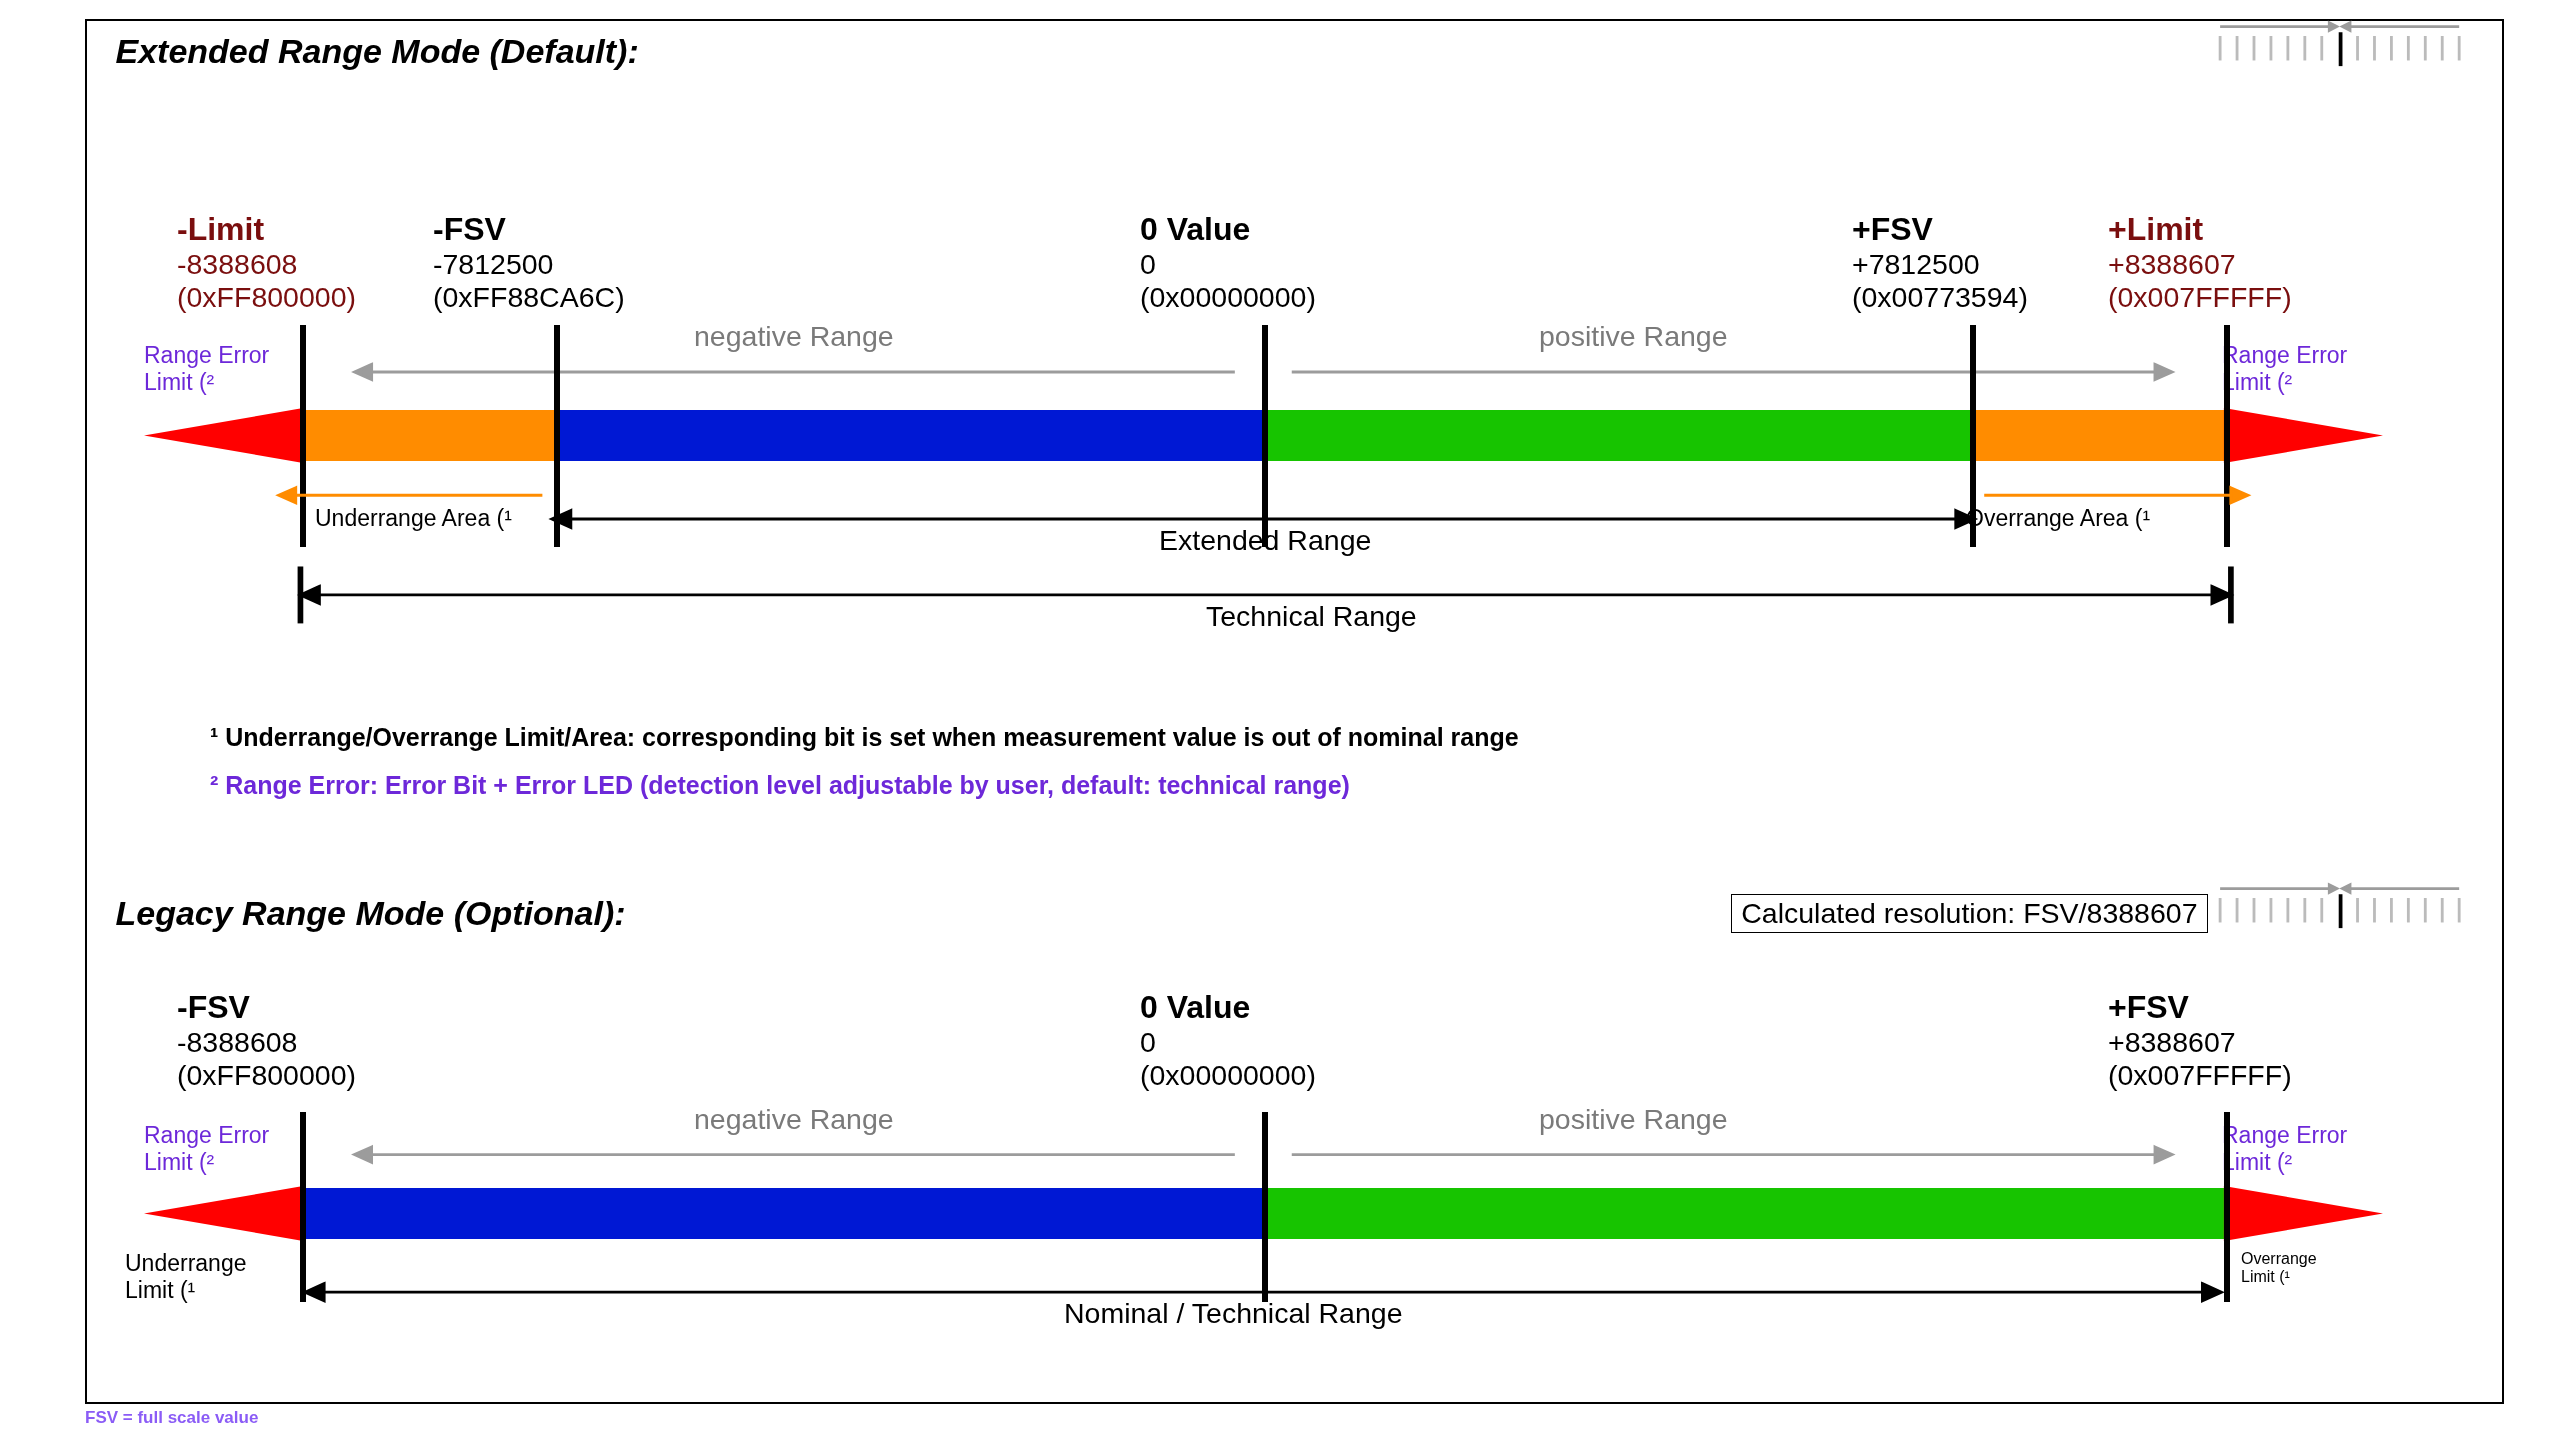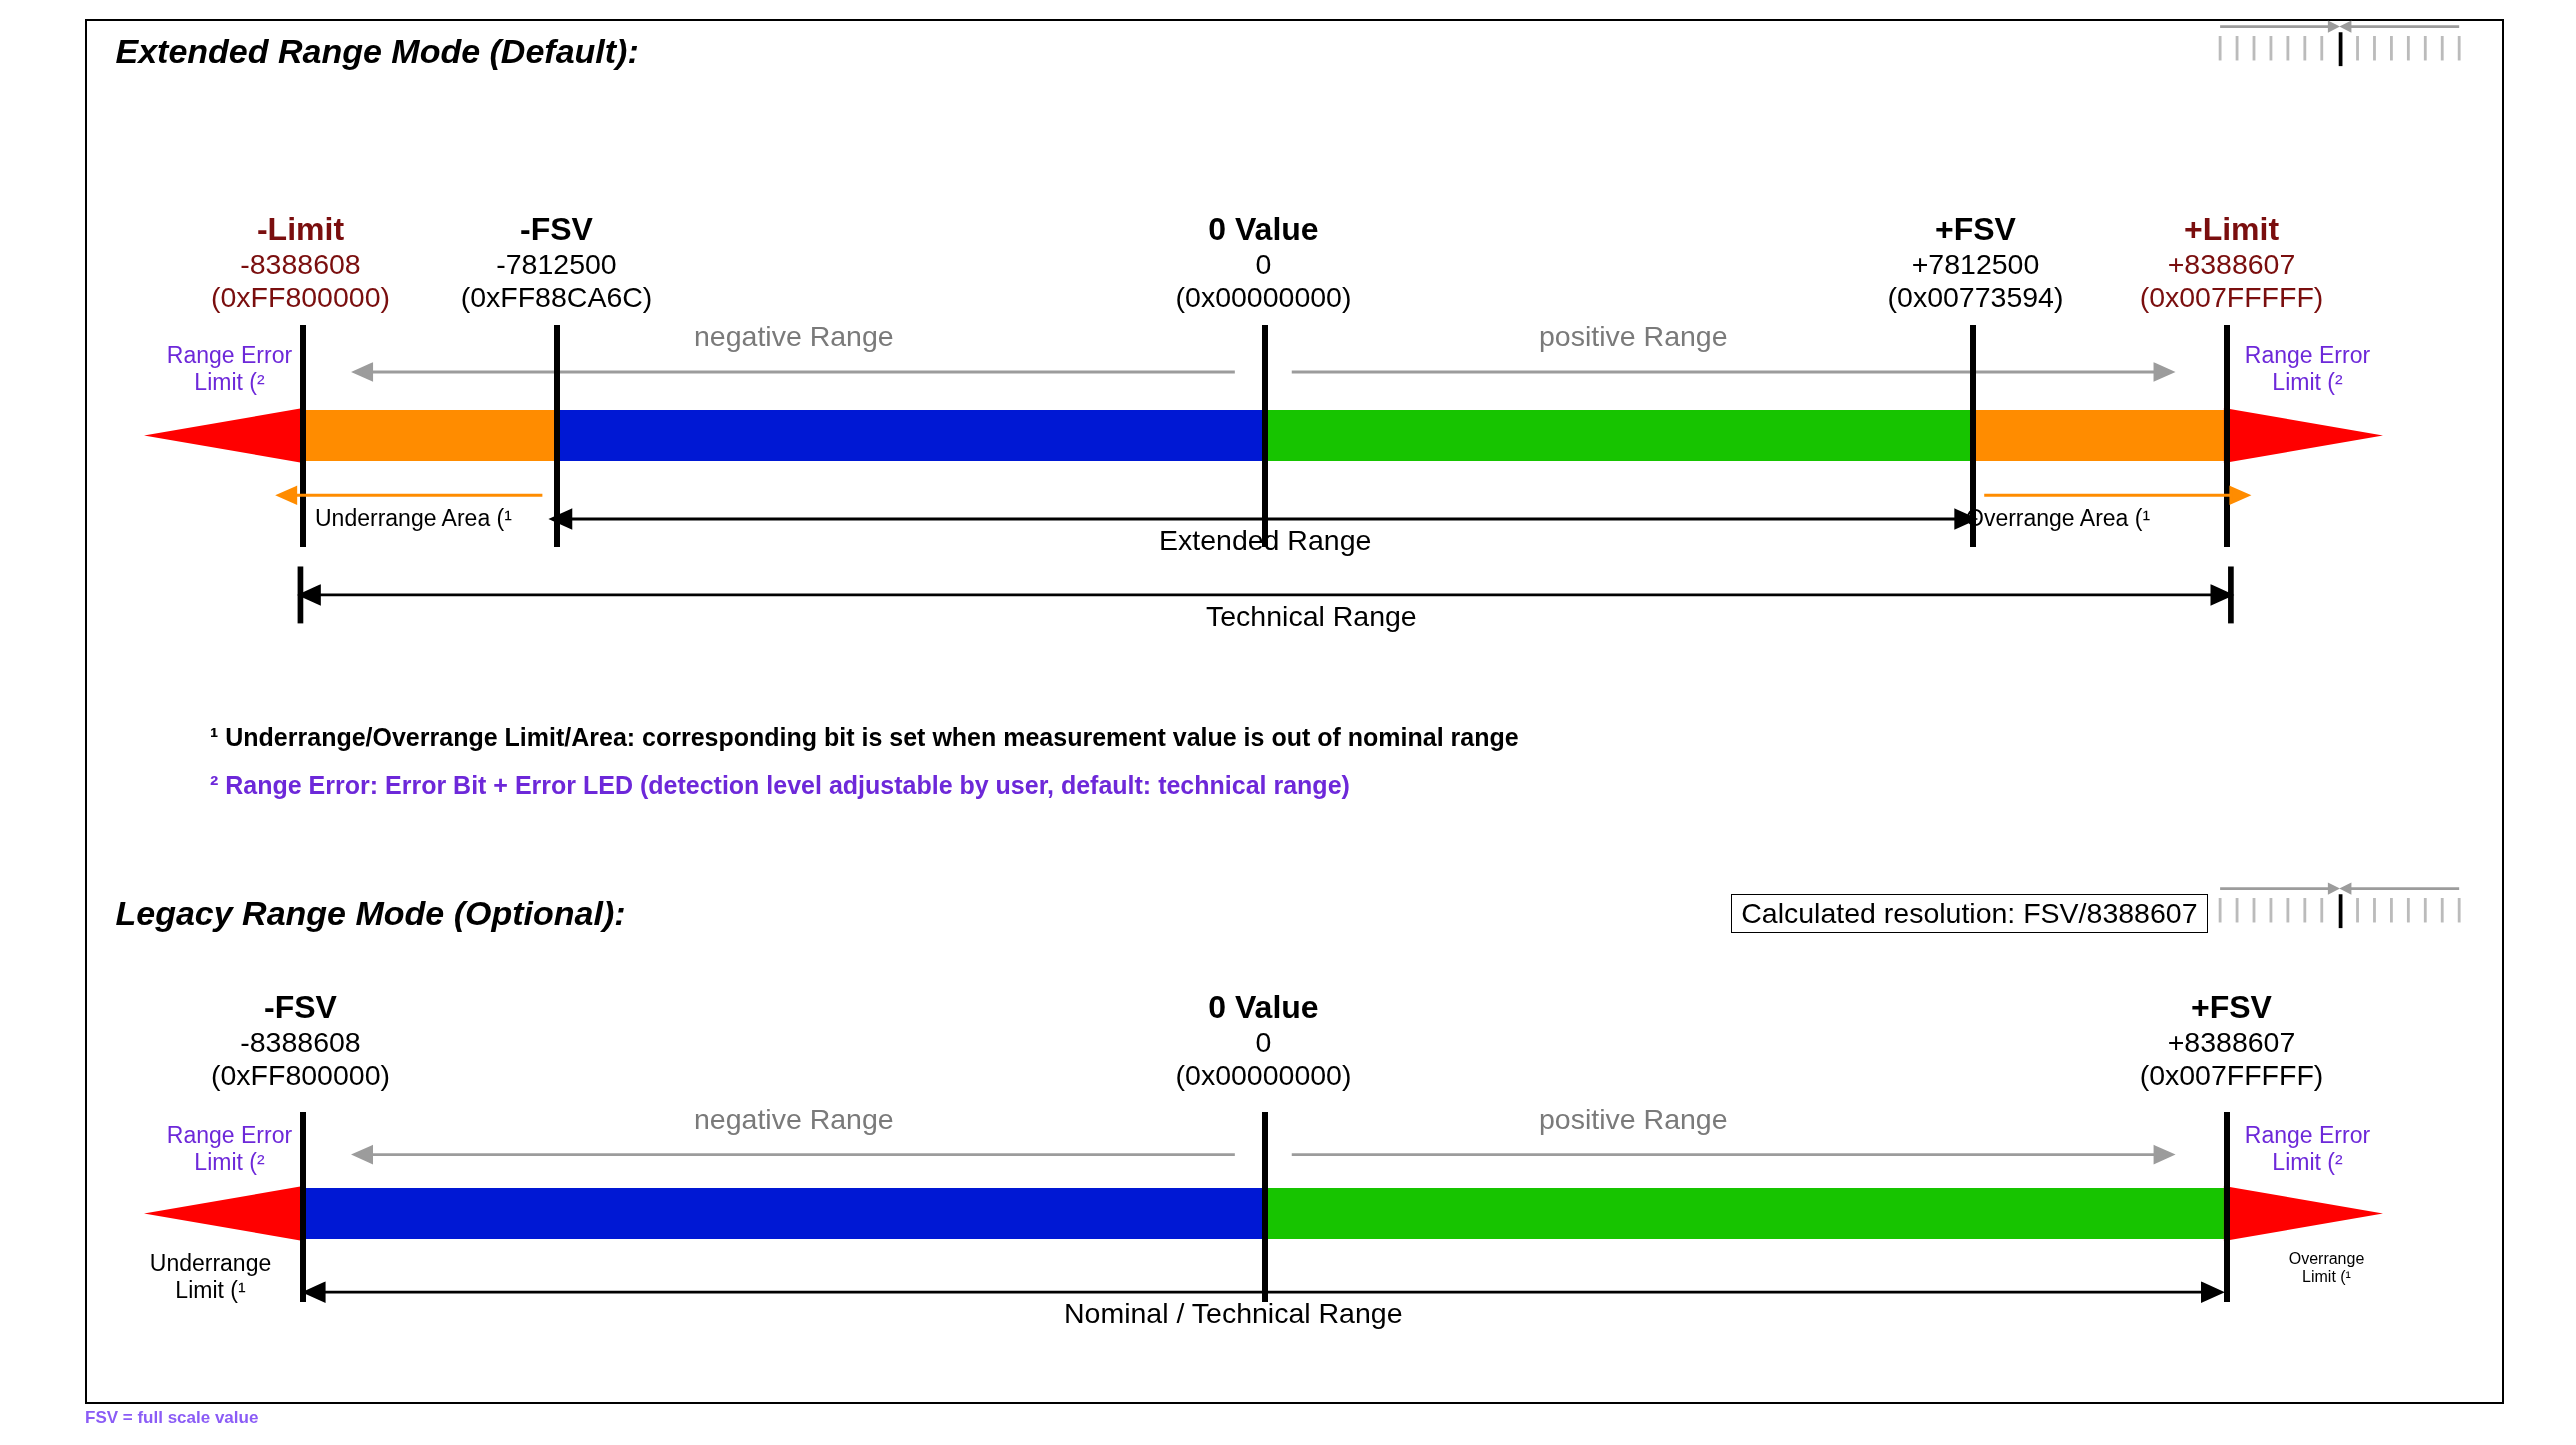--- a/index.html
+++ b/index.html
@@ -1,21 +1,21 @@
 <!DOCTYPE html>
 <html style="font-size:15px"><head>
 <meta charset="utf-8">
 <style>
   html,body{margin:0;padding:0;background:#fff;font-family:Verdana,Tahoma,Arial,sans-serif;color:#000}
   .page{width:2419px;height:1446px;position:relative}
   .frame{position:absolute;left:85px;top:19px;width:2419px;height:1385px;border:2.8px solid #000;box-sizing:border-box}
   .title{position:absolute;font-style:italic;font-weight:bold;font-size:34px}
   .resbox{position:absolute;border:1.9px solid #000;font-size:28.5px;padding:1.9px 9.5px}
   .ticks{position:absolute;height:28.5px}
-  .col{position:absolute;text-align:center}
+  .col{position:absolute;}
   .lbl-bold{font-weight:bold;font-size:32px}
   .lbl{font-size:28.5px}
   .dark{color:#7a0e0e}
   .red{color:#6d28d9}
   .orange{color:#000000}
   .gray{color:#7a7a7a}
   .bar{position:absolute;height:51px}
   .bar .seg{position:absolute;top:0;height:51px}
   .tick{position:absolute;width:5.7px;background:#000}
   .footnote{position:absolute;font-weight:bold;font-size:25px}

